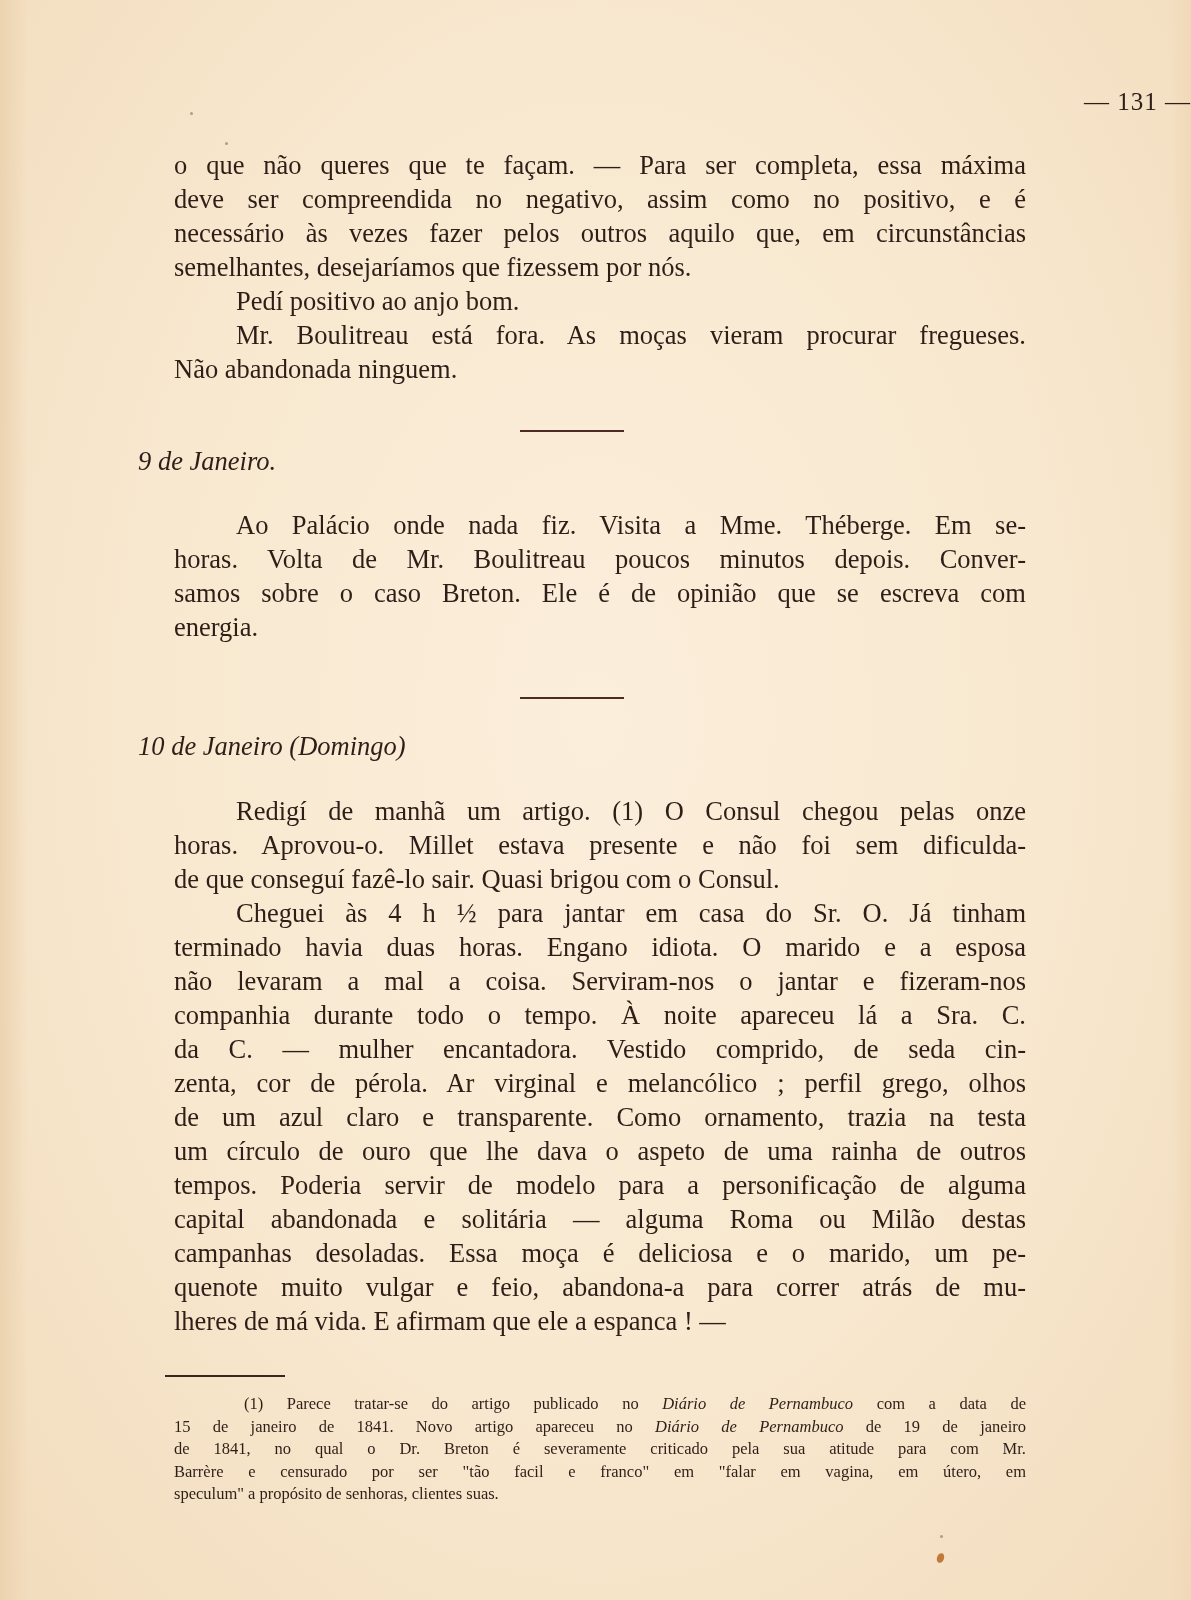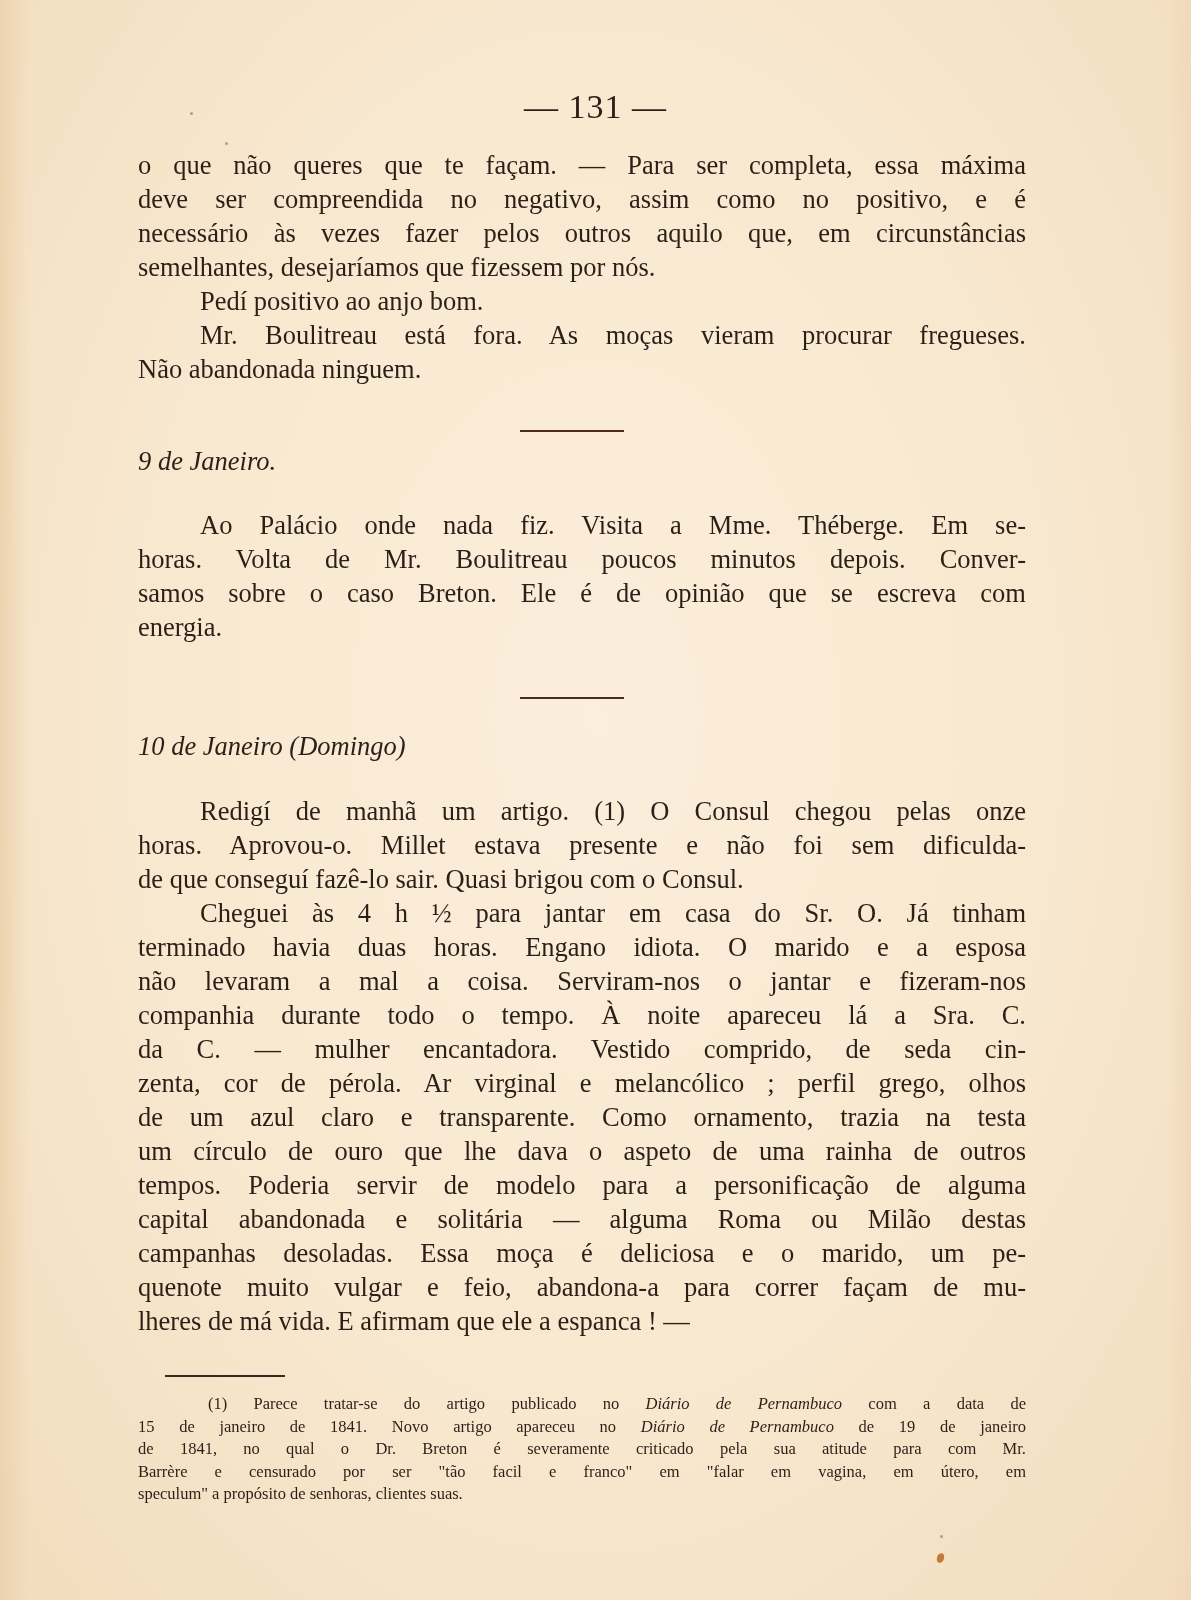--- a/index.html
+++ b/index.html
@@ -15,28 +15,28 @@
   .page-edge-left {
     position: absolute; left: 0; top: 0; width: 28px; height: 1600px;
     background: linear-gradient(to right, #ecd3b0, rgba(248,232,207,0));
   }
   .page-edge-right {
     position: absolute; right: 0; top: 0; width: 22px; height: 1600px;
     background: linear-gradient(to left, #efd9b8, rgba(248,232,207,0));
   }
   .page-number {
     position: absolute; top: 88px; left: 0; width: 1191px;
-    text-align: center; font-size: 34px; letter-spacing: 1px;
+    text-align: right; font-size: 25px; letter-spacing: 1px;
   }
   .text-block {
     position: absolute; left: 138px; width: 888px;
     font-size: 26.5px; line-height: 34px;
     text-align: justify;
   }
-  .line { display: block; white-space: nowrap; text-align-last: justify; height: 34px; }
+  .line { display: block; white-space: nowrap; text-align-last: justify; height: 34px; margin-left: 36px; }
   .line.last { text-align-last: left; }
   .line.indent { padding-left: 62px; }
   .heading {
     position: absolute; left: 138px; font-style: italic; font-size: 26.5px;
   }
   .rule {
     position: absolute; height: 2px; background: #4a2c24;
   }
   .footnote-rule {
     position: absolute; left: 165px; top: 1375px; width: 120px; height: 1.5px; background: #3a2620;
@@ -97,21 +97,21 @@
   <span class="line">terminado havia duas horas. Engano idiota. O marido e a esposa</span>
   <span class="line">não levaram a mal a coisa. Serviram-nos o jantar e fizeram-nos</span>
   <span class="line">companhia durante todo o tempo. À noite apareceu lá a Sra. C.</span>
   <span class="line">da C. — mulher encantadora. Vestido comprido, de seda cin-</span>
   <span class="line">zenta, cor de pérola. Ar virginal e melancólico ; perfil grego, olhos</span>
   <span class="line">de um azul claro e transparente. Como ornamento, trazia na testa</span>
   <span class="line">um círculo de ouro que lhe dava o aspeto de uma rainha de outros</span>
   <span class="line">tempos. Poderia servir de modelo para a personificação de alguma</span>
   <span class="line">capital abandonada e solitária — alguma Roma ou Milão destas</span>
   <span class="line">campanhas desoladas. Essa moça é deliciosa e o marido, um pe-</span>
-  <span class="line">quenote muito vulgar e feio, abandona-a para correr façam de mu-</span>
+  <span class="line">quenote muito vulgar e feio, abandona-a para correr atrás de mu-</span>
   <span class="line last">lheres de má vida. E afirmam que ele a espanca ! —</span>
 </div>
 
 <div class="footnote-rule"></div>
 
 <div class="footnote">
   <span class="line indent"><span>(1)</span> <span>Parece tratar-se do artigo publicado no </span><em>Diário de Pernambuco</em><span> com a data de</span></span>
   <span class="line"><span>15 de janeiro de 1841. Novo artigo apareceu no </span><em>Diário de Pernambuco</em><span> de 19 de janeiro</span></span>
   <span class="line">de 1841, no qual o Dr. Breton é severamente criticado pela sua atitude para com Mr.</span>
   <span class="line">Barrère e censurado por ser "tão facil e franco" em "falar em vagina, em útero, em</span>

